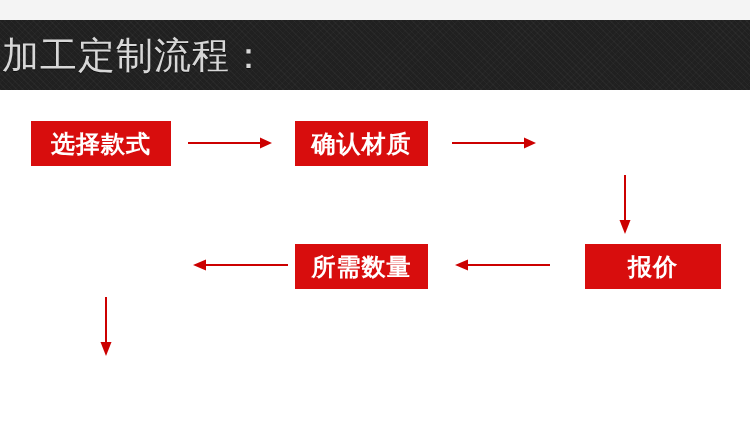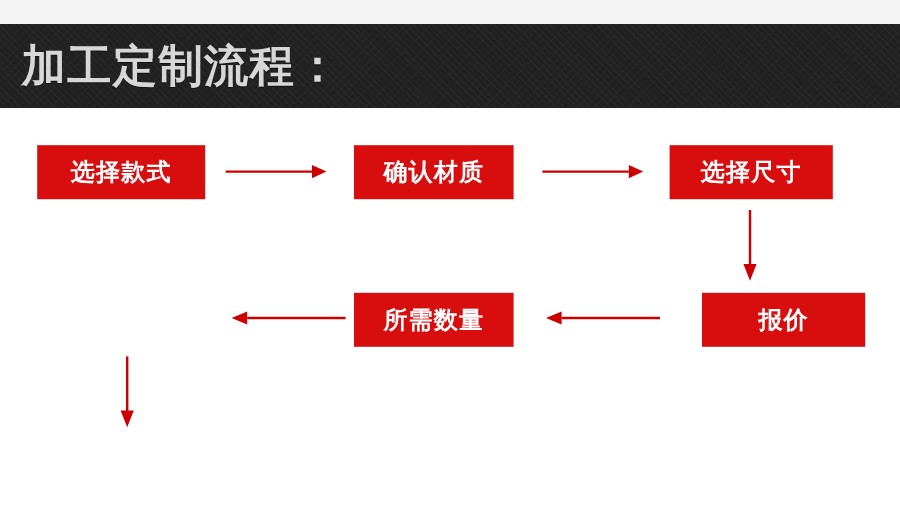--- a/index.html
+++ b/index.html
@@ -49,38 +49,38 @@
         -45deg,
         rgba(255,255,255,0.015) 0px,
         rgba(255,255,255,0.015) 1px,
         rgba(0,0,0,0.03) 1px,
         rgba(0,0,0,0.03) 5px
       );
     overflow: hidden;
   }
   .header-title {
     position: absolute;
-    left: 18px;
+    left: 2px;
     top: 50%;
     transform: translateY(-50%);
     color: #d7d7d7;
     font-size: 37px;
-    font-weight: bold;
+    font-weight: normal;
     letter-spacing: 1px;
     line-height: 1;
     white-space: nowrap;
     text-shadow: 0 1px 0 rgba(0,0,0,0.55);
     text-align: center;
   }
   
   .flow-box {
     position: absolute;
     background: #d80d0d;
     color: #ffffff;
-    font-size: 20px;
+    font-size: 24px;
     font-weight: bold;
     display: flex;
     align-items: center;
     justify-content: center;
     letter-spacing: 1px;
     line-height: 1;
     box-sizing: border-box;
     white-space: nowrap;
   }
   
@@ -129,21 +129,20 @@
 
   <div class="flow-box box-material">确认材质</div>
 
   <div class="arrow arrow-h2">
     <svg width="88" height="18" viewBox="0 0 88 18">
       <line x1="2" y1="9" x2="74" y2="9" stroke="#cc0000" stroke-width="2"></line>
       <polygon points="74,3.5 86,9 74,14.5" fill="#cc0000"></polygon>
     </svg>
   </div>
 
-  <div class="flow-box box-size">选择尺寸</div>
 
   <div class="arrow arrow-v-right">
     <svg width="26" height="62" viewBox="0 0 26 62">
       <line x1="13" y1="1" x2="13" y2="48" stroke="#cc0000" stroke-width="2"></line>
       <polygon points="7.5,46 13,60 18.5,46" fill="#cc0000"></polygon>
     </svg>
   </div>
 
 
   <div class="arrow arrow-h3">

